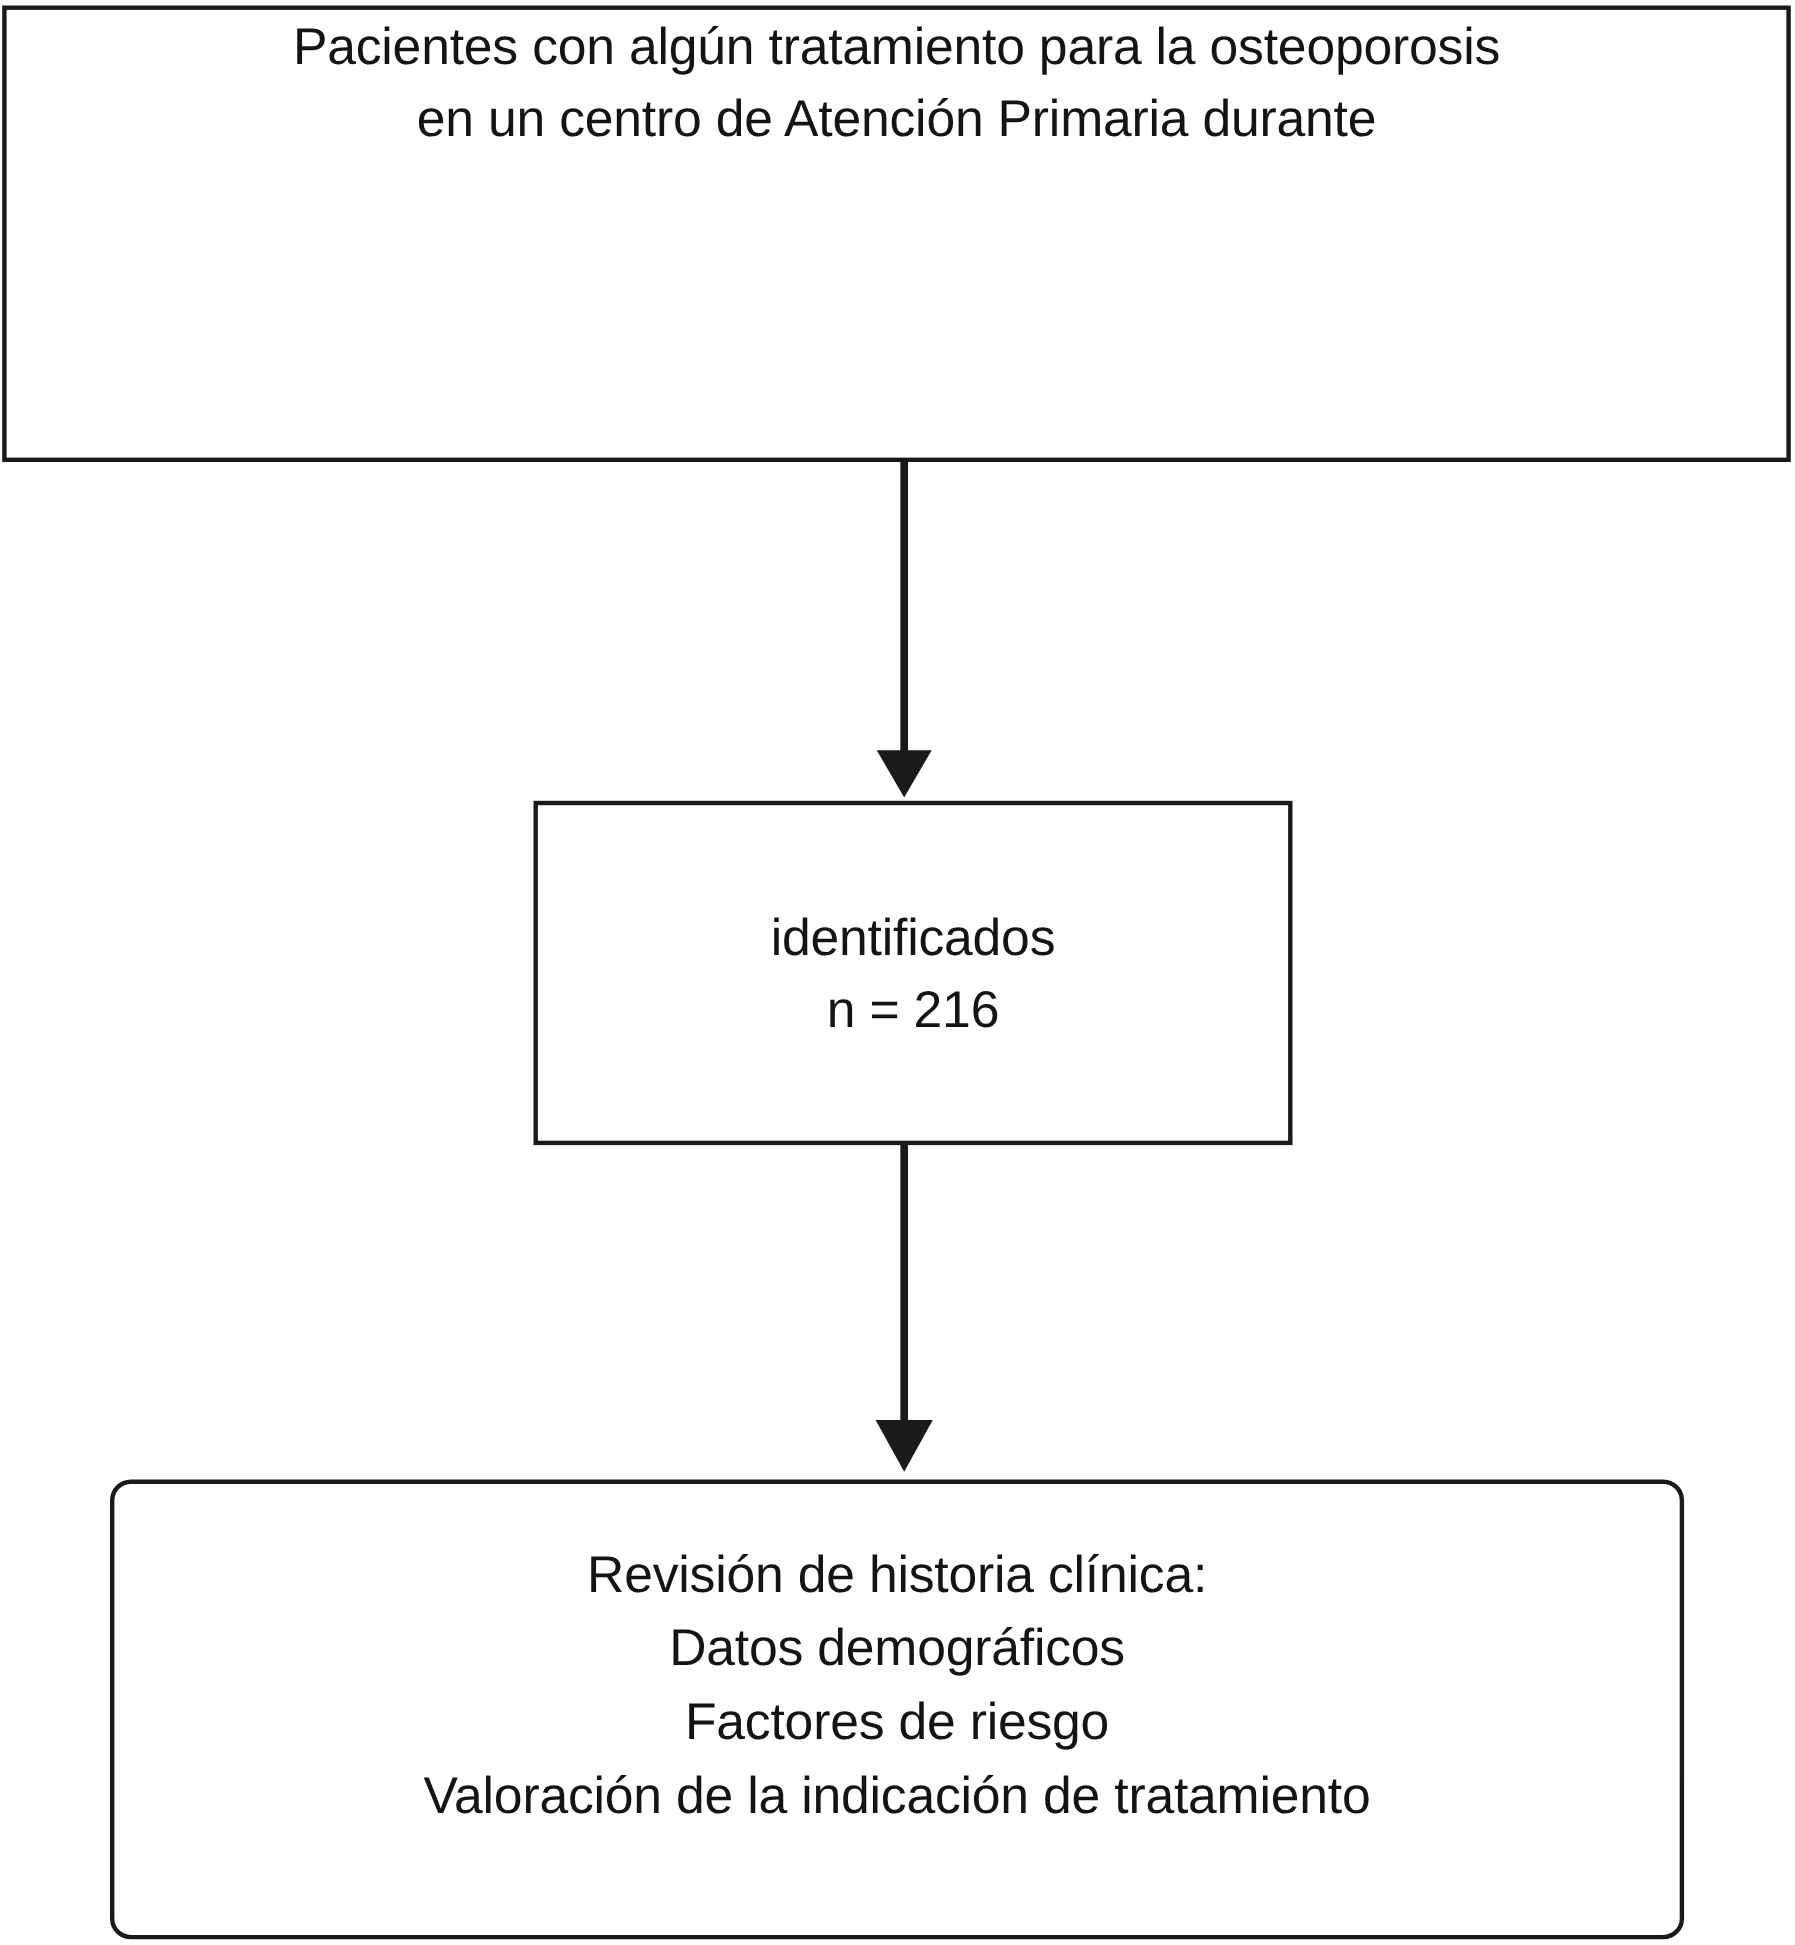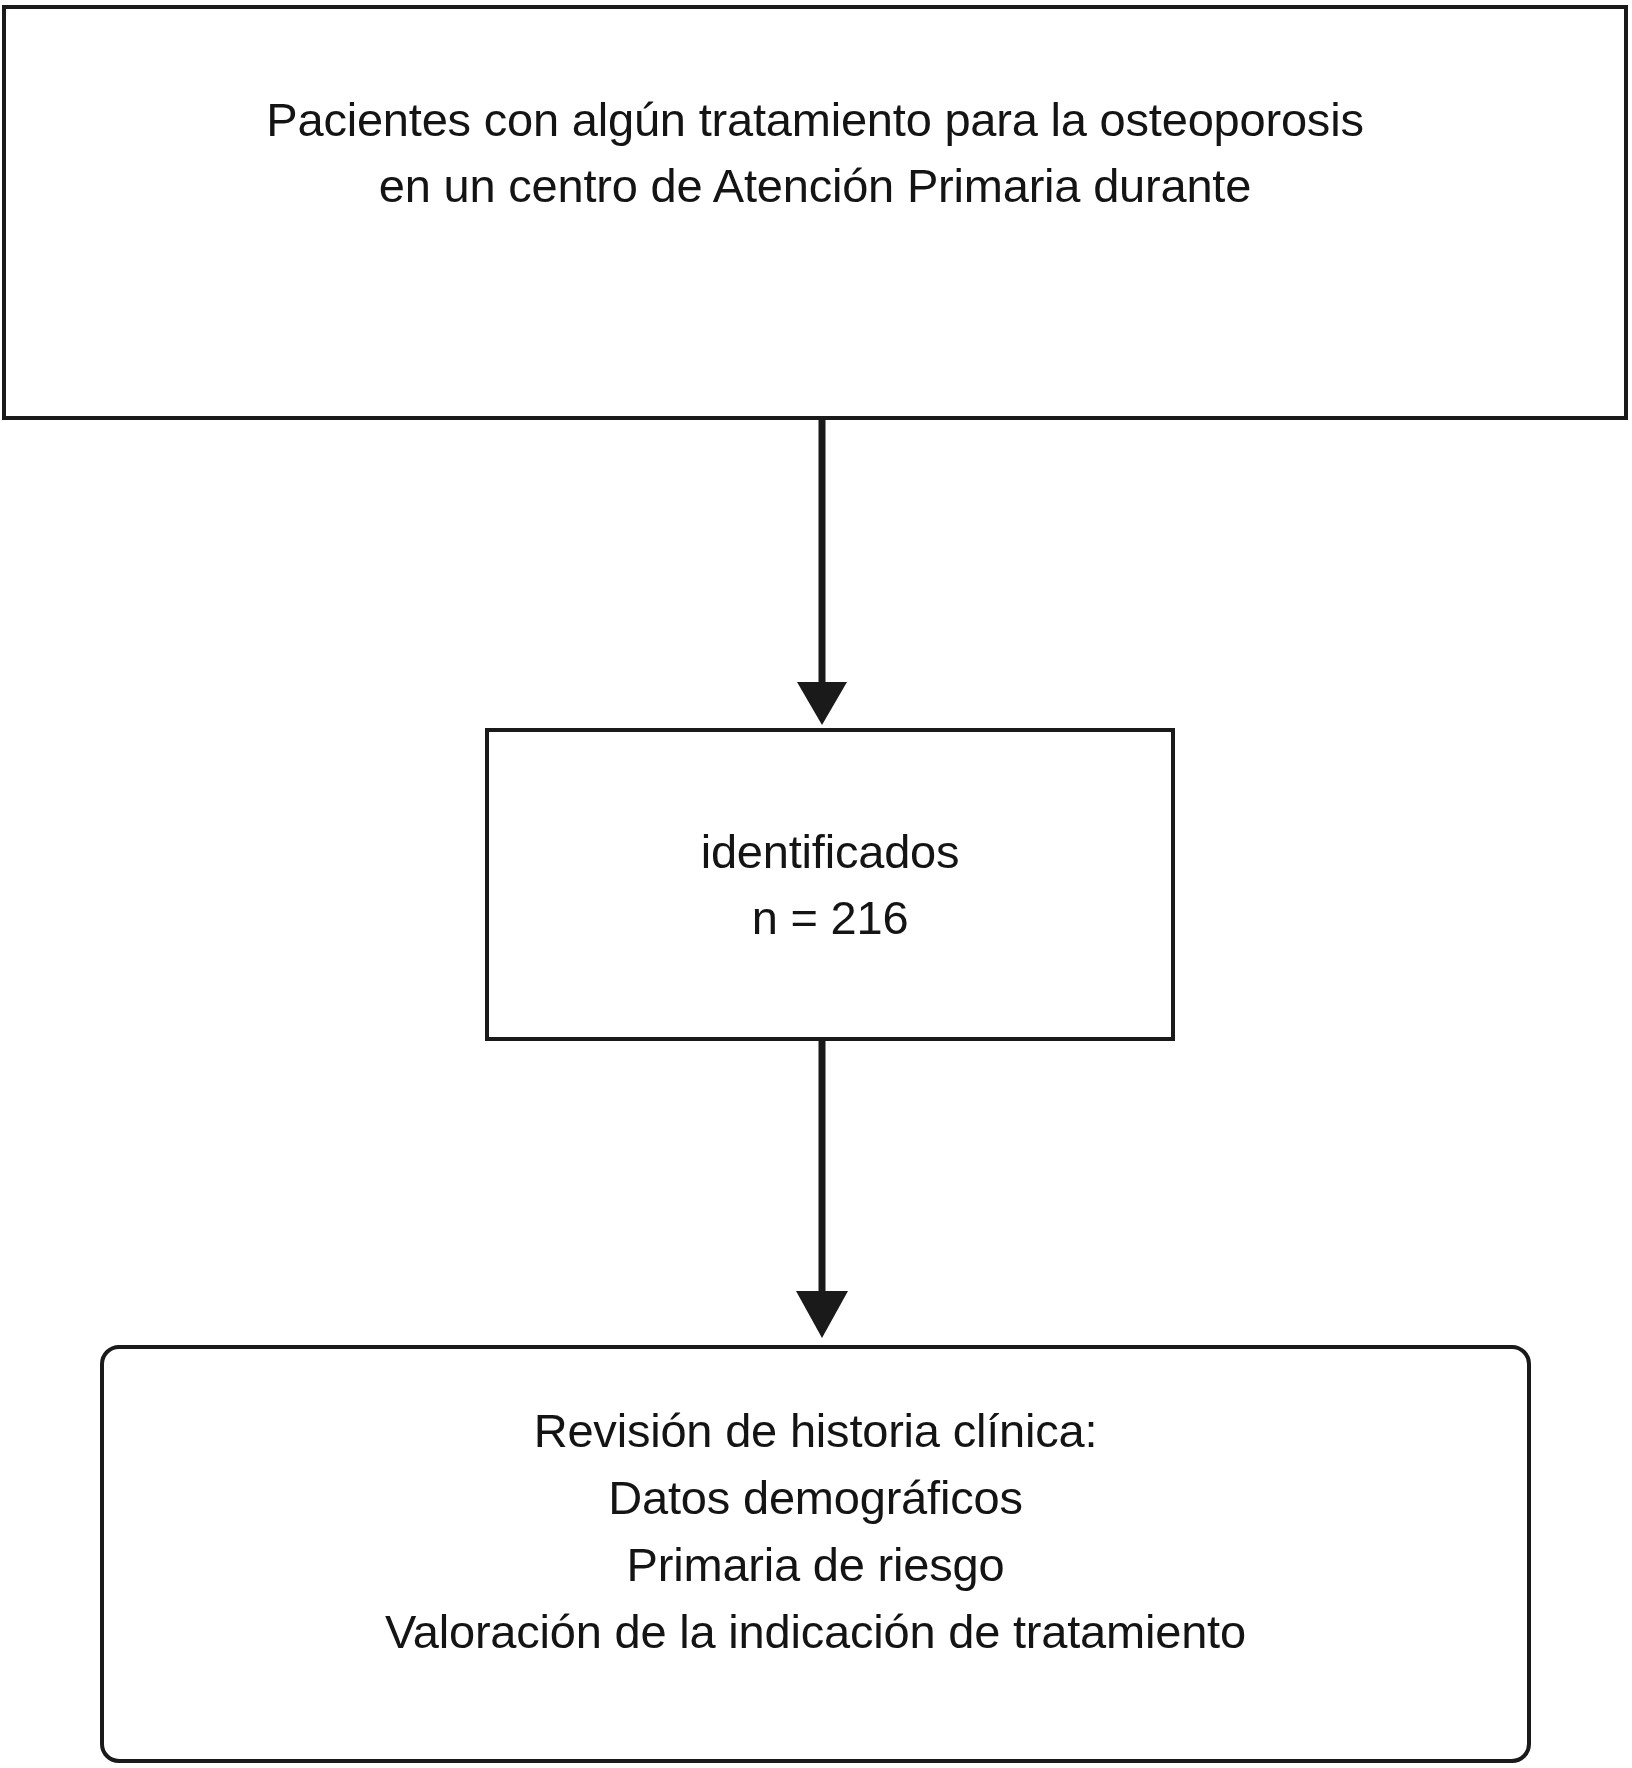--- a/index.html
+++ b/index.html
@@ -35,21 +35,20 @@
     display: block;
   }
 
   
   #box-source {
     left: 2px;
     top: 5px;
     width: 1626px;
     height: 415px;
     justify-content: flex-start;
-    padding-top: 78px;
   }
   #box-source .flow-line {
     font-size: 47px;
     line-height: 66px;
     letter-spacing: -0.2px;
   }
 
   
   #box-identified {
     left: 485px;
@@ -125,17 +124,17 @@
   </div>
 
   <svg class="connector" id="arrow-identified-to-review" viewBox="0 0 64 304">
     <line class="connector-shaft" x1="32" y1="0" x2="32" y2="258"></line>
     <polygon class="connector-head" points="6,252 58,252 32,299"></polygon>
   </svg>
 
   <div class="flow-box" id="box-review">
     <span class="flow-line">Revisión de historia clínica:</span>
     <span class="flow-line">Datos demográficos</span>
-    <span class="flow-line">Primaria de riesgo</span>
+    <span class="flow-line">Factores de riesgo</span>
     <span class="flow-line">Valoración de la indicación de tratamiento</span>
   </div>
 
 </div>
 
 </body></html>

